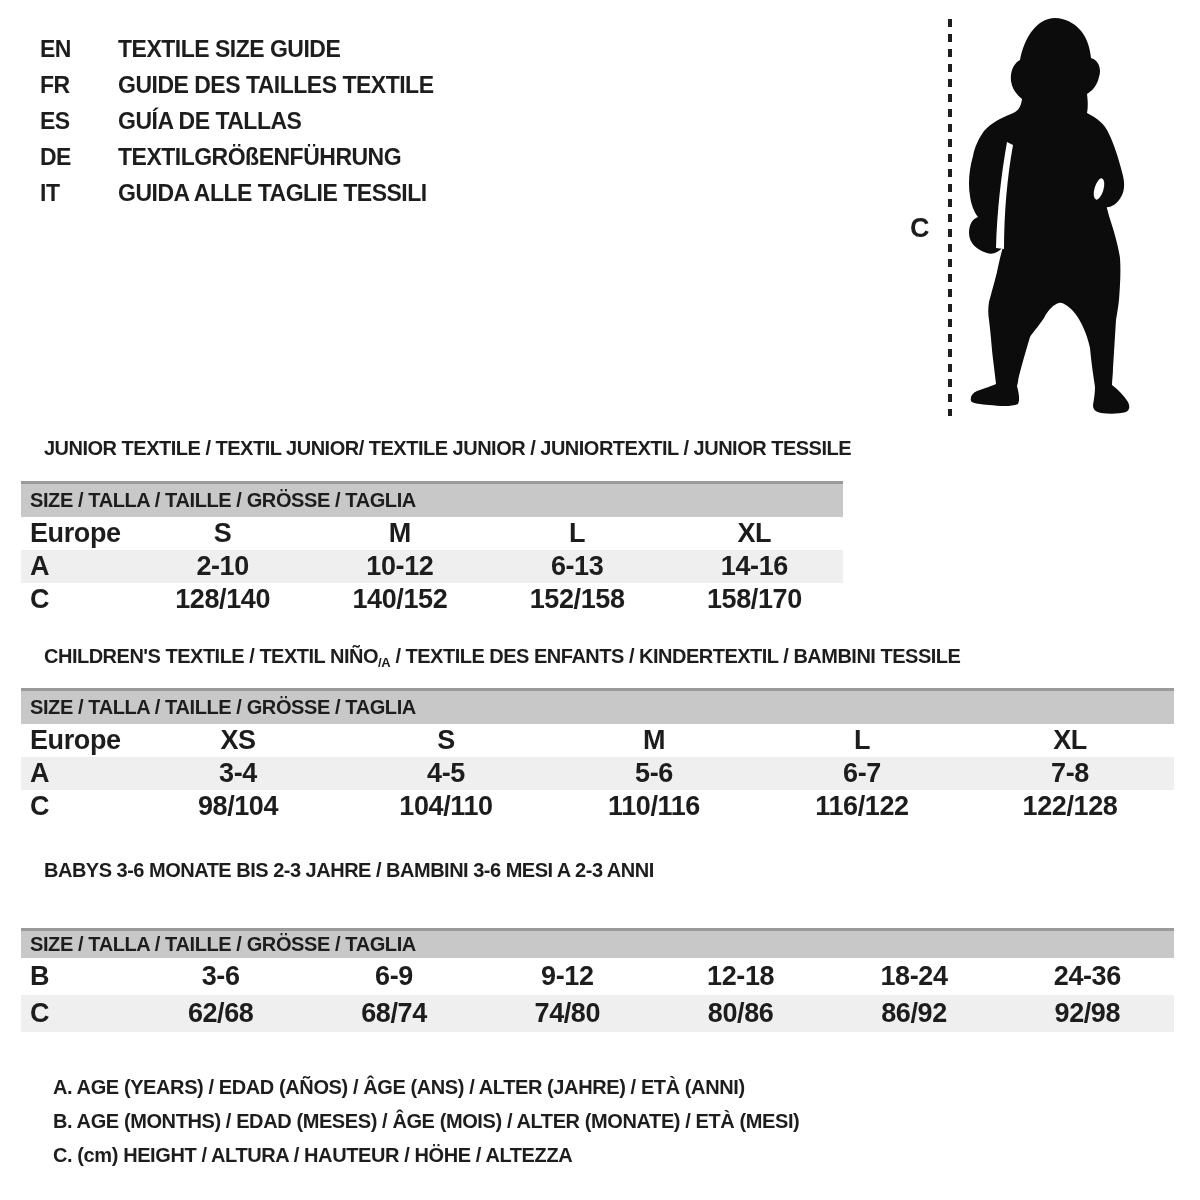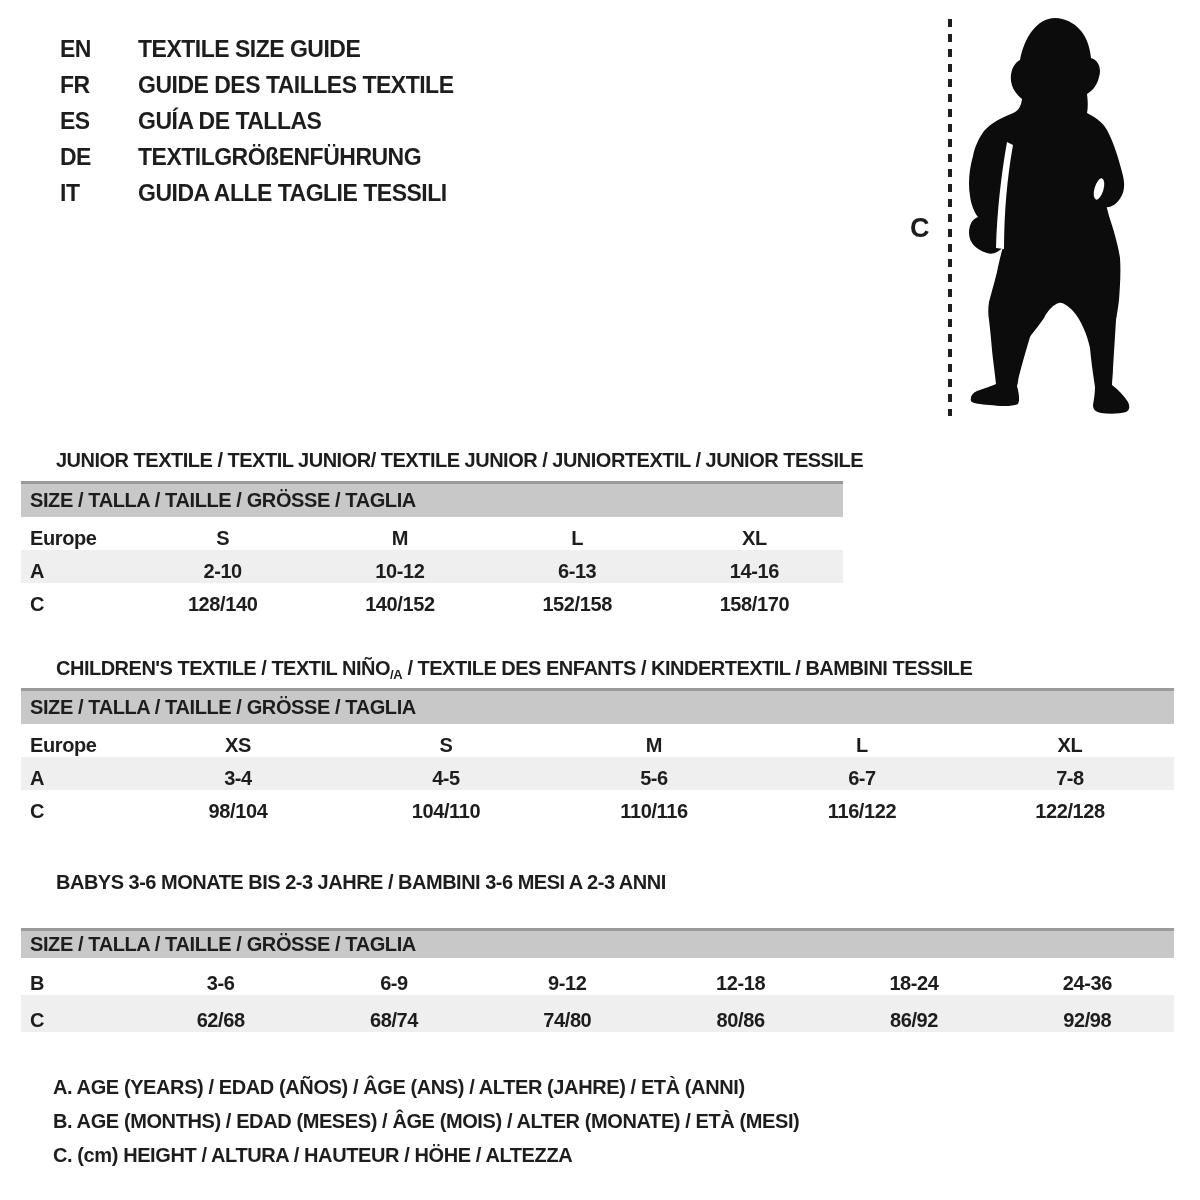--- a/index.html
+++ b/index.html
@@ -9,43 +9,43 @@
     --row-gray:#efefef;
     --silhouette:#0c0c0c;
   }
   html,body{margin:0;padding:0;background:#ffffff;}
   .canvas{
     position:relative;width:1200px;height:1200px;background:#ffffff;overflow:hidden;
     font-family:"Liberation Sans","DejaVu Sans",sans-serif;color:var(--ink);
   }
   
   .lang-block{position:absolute;left:40px;top:31px;}
-  .lang-row{display:flex;line-height:36px;font-size:23px;font-weight:700;letter-spacing:-0.5px;margin-left:20px;}
+  .lang-row{display:flex;line-height:36px;font-size:23px;font-weight:700;letter-spacing:-0.5px;}
   .lang-code{width:78px;flex:0 0 78px;}
   
   .measure-line{
     position:absolute;left:948px;top:19px;width:4px;height:397px;
     background:repeating-linear-gradient(to bottom,var(--ink) 0px,var(--ink) 8px,transparent 8px,transparent 15px);
   }
   .measure-label{position:absolute;left:910px;top:213px;font-size:27px;font-weight:700;}
   .toddler{position:absolute;left:963px;top:14px;width:178px;height:405px;}
   
-  .sec-title{position:absolute;left:40px;margin:16px;font-size:20px;font-weight:700;letter-spacing:-0.5px;white-space:nowrap;}
+  .sec-title{position:absolute;left:40px;margin:4px;font-size:20px;font-weight:700;letter-spacing:-0.5px;white-space:nowrap;}
   .t-junior{top:433px;}
   .t-children{top:641px;}
   .t-babies{top:849px;line-height:35px;}
   .sub{font-size:13px;position:relative;top:4px;letter-spacing:-0.3px;}
   
   .size-table{position:absolute;left:21px;}
   .size-bar{
     background:var(--bar-gray);border-top:3px solid var(--bar-edge);
     display:flex;align-items:center;padding-left:9px;box-sizing:border-box;
     font-size:20px;font-weight:700;letter-spacing:-0.4px;
   }
-  .trow{display:flex;align-items:flex-end;font-size:20px;font-weight:700;letter-spacing:-0.4px;}
+  .trow{display:flex;align-items:center;font-size:27px;font-weight:700;letter-spacing:-0.4px;}
   .trow:nth-child(even){background:var(--row-gray);}
   .lbl{width:113px;flex:0 0 113px;padding-left:9px;box-sizing:border-box;}
   .cell{flex:1;text-align:center;}
   #t1{top:481px;width:822px;}
   #t1 .size-bar{height:36px;}
   #t1 .trow{height:33px;}
   #t2{top:688px;width:1153px;}
   #t2 .size-bar{height:36px;}
   #t2 .trow{height:33px;}
   #t3{top:928px;width:1153px;}

